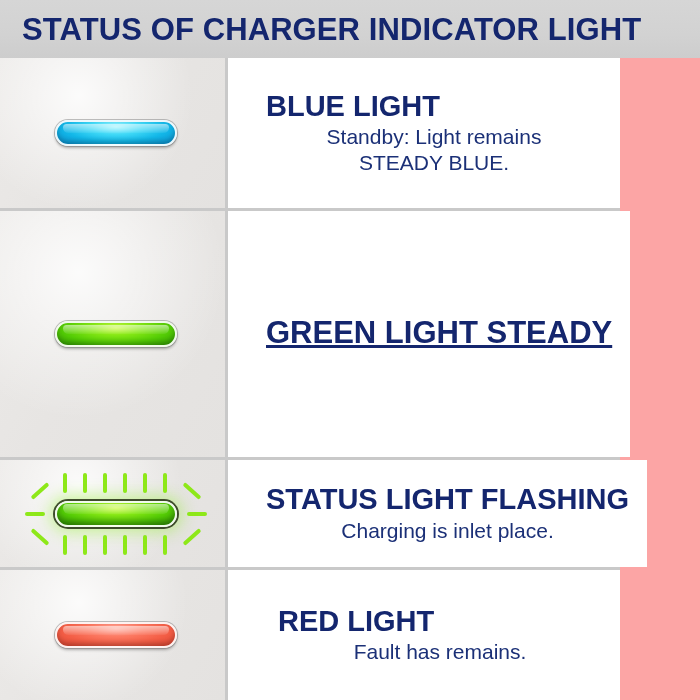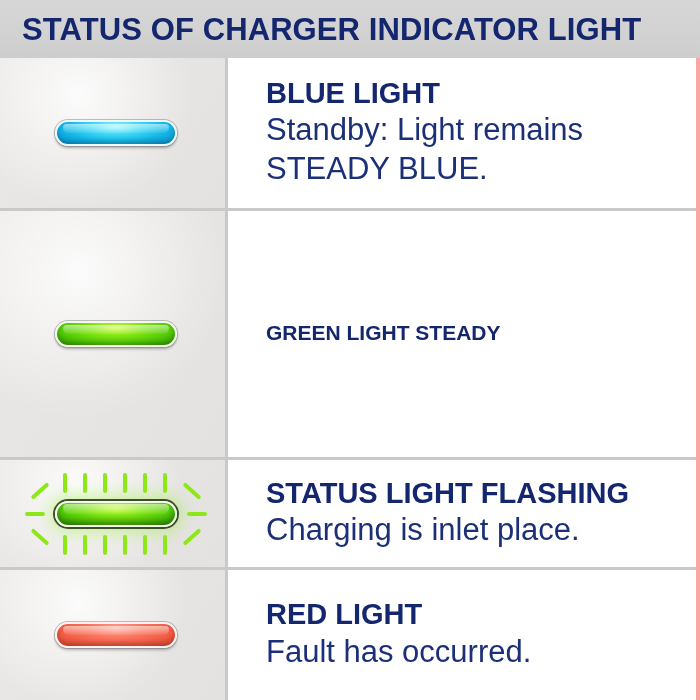--- a/index.html
+++ b/index.html
@@ -48,33 +48,33 @@
     position: absolute;
     left: 0;
     top: 58px;
     width: 700px;
     height: 642px;
   }
 
   .row {
     position: relative;
     display: flex;
-    width: 696px;
+    width: 620px;
     box-sizing: border-box;
     border-bottom: 3px solid #c9c9c9;
     background: #ffffff;
   }
   .row:last-child {
     border-bottom: none;
   }
 
   .row-r1 { height: 153px; }
   .row-r2 { height: 249px; }
   .row-r3 { height: 110px; }
-  .row-r4 { height: 130px; }
+  .row-r4 { height: 130px; gap: 12px; }
 
   
   .icon-cell {
     position: relative;
     width: 228px;
     flex: 0 0 228px;
     background:
       radial-gradient(circle at 35% 25%, rgba(255,255,255,0.85) 0%, rgba(255,255,255,0) 62%),
       linear-gradient(120deg, #eceae8 0%, #e7e5e3 45%, #e4e2e0 100%);
     border-right: 3px solid #c9c9c9;
@@ -196,27 +196,28 @@
   .entry-title {
     color: #14266e;
     font-weight: bold;
     font-size: 29px;
     line-height: 1.12;
     margin: 0 0 2px 0;
     white-space: nowrap;
   }
   .entry-desc {
     color: #1b3077;
-    font-size: 31px;
+    font-size: 21px;
     line-height: 1.25;
     margin: 0;
     white-space: pre-line;
+    text-align: center;
   }
   .row-r1 .text-cell { padding-left: 38px; }
-  .row-r2 .entry-title { font-size: 21px; }
+  .row-r2 .entry-title { font-size: 31px; text-decoration: underline; }
 </style>
 </head>
 <body>
 
 <div id="infographic">
 
   <div class="header">
     <div class="header-title">STATUS OF CHARGER INDICATOR LIGHT</div>
   </div>
 
@@ -279,18 +280,18 @@
     </div>
 
     <div class="row row-r4">
       <div class="icon-cell">
         <div class="icon-wrap">
           <div class="led led-red"></div>
         </div>
       </div>
       <div class="text-cell">
         <div class="entry-title">RED LIGHT</div>
-        <div class="entry-desc">Fault has occurred.</div>
+        <div class="entry-desc">Fault has remains.</div>
       </div>
     </div>
 
   </div>
 </div>
 
 </body></html>

